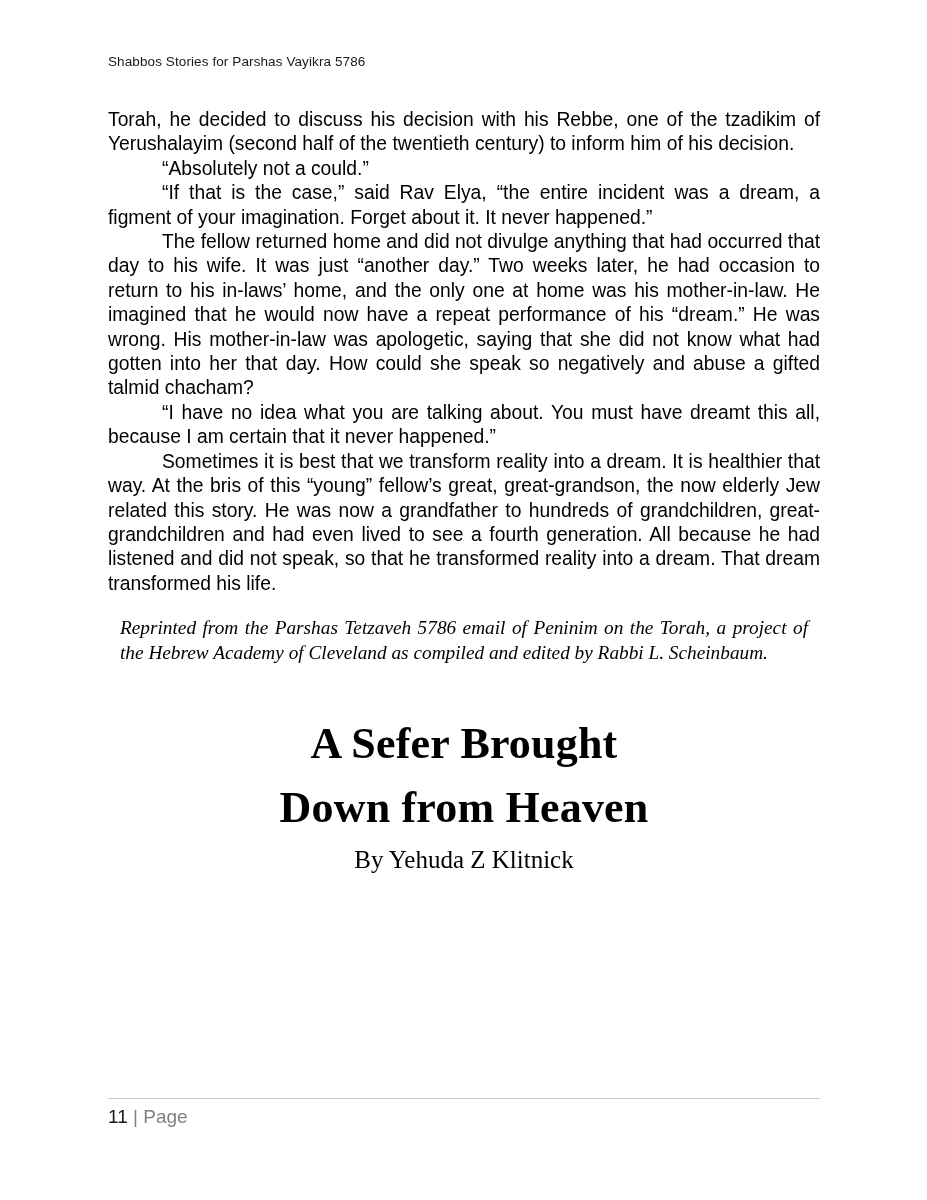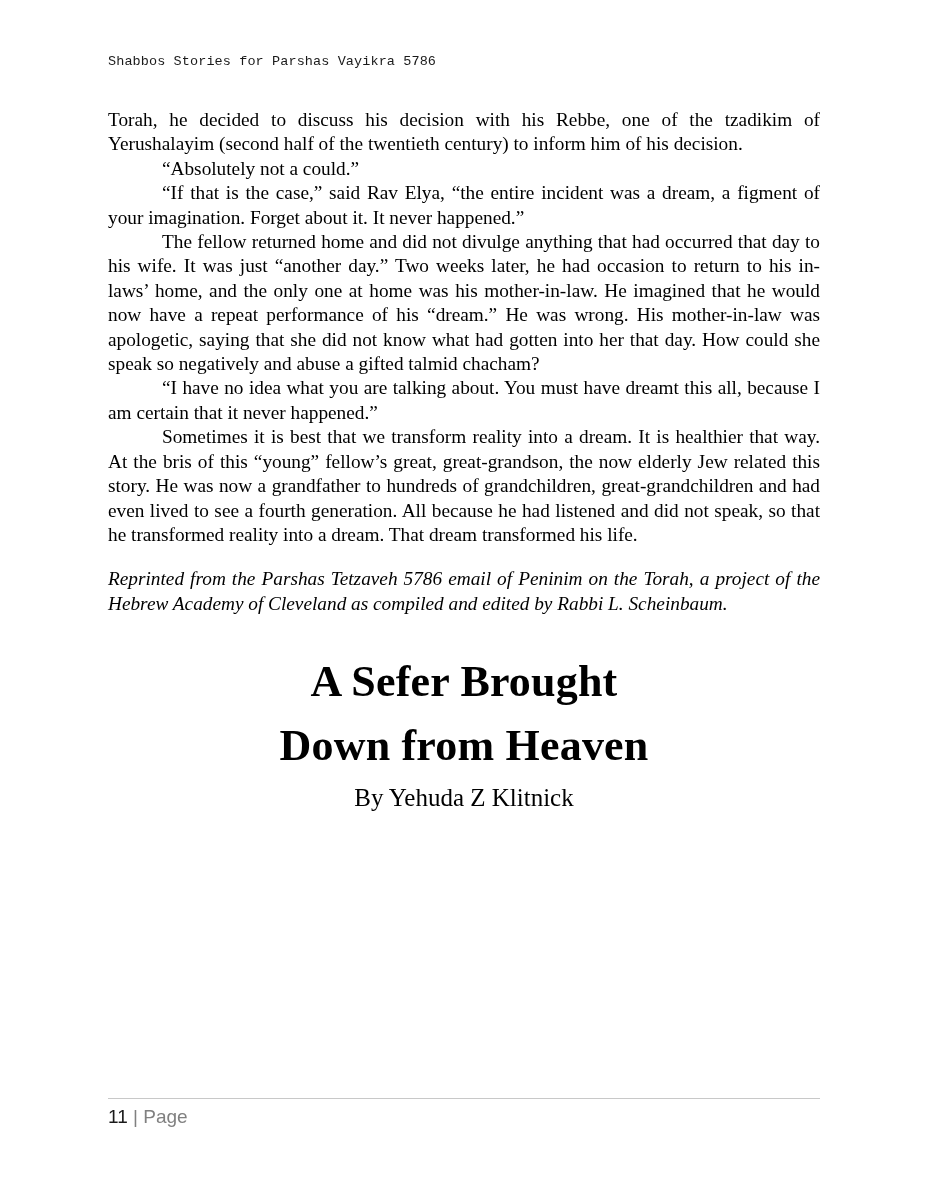--- a/index.html
+++ b/index.html
@@ -22,54 +22,54 @@
     width: 927px;
     height: 1200px;
     box-sizing: border-box;
     padding: 0;
   }
   .header {
     position: absolute;
     left: 108px;
     top: 54px;
     width: 712px;
-    font-family: Liberation Mono, monospace;
+    font-family: Liberation Sans, sans-serif;
     font-size: 13.5px;
     color: #1a1a1a;
     letter-spacing: 0.1px;
   }
   .content {
     position: absolute;
     left: 108px;
     top: 108px;
     width: 712px;
   }
   p.body-par {
     margin: 0;
     font-size: 19.3px;
     line-height: 24.4px;
     text-align: justify;
     text-indent: 54px;
-    font-family: Liberation Serif, serif;
+    font-family: Liberation Sans, sans-serif;
     hyphens: none;
   }
   p.body-par.noindent {
     text-indent: 0;
   }
   p.reprint {
-    margin: 0;
+    margin: 12px;
     margin-top: 20px;
     font-size: 19.3px;
     line-height: 24.4px;
     text-align: justify;
     font-style: italic;
     text-indent: 0;
   }
   .title-block {
-    margin-top: 34px;
+    margin-top: 47px;
     text-align: center;
   }
   .title-line {
     font-size: 44px;
     font-weight: bold;
     line-height: 64px;
     letter-spacing: 0.2px;
   }
   .byline {
     font-size: 25px;

